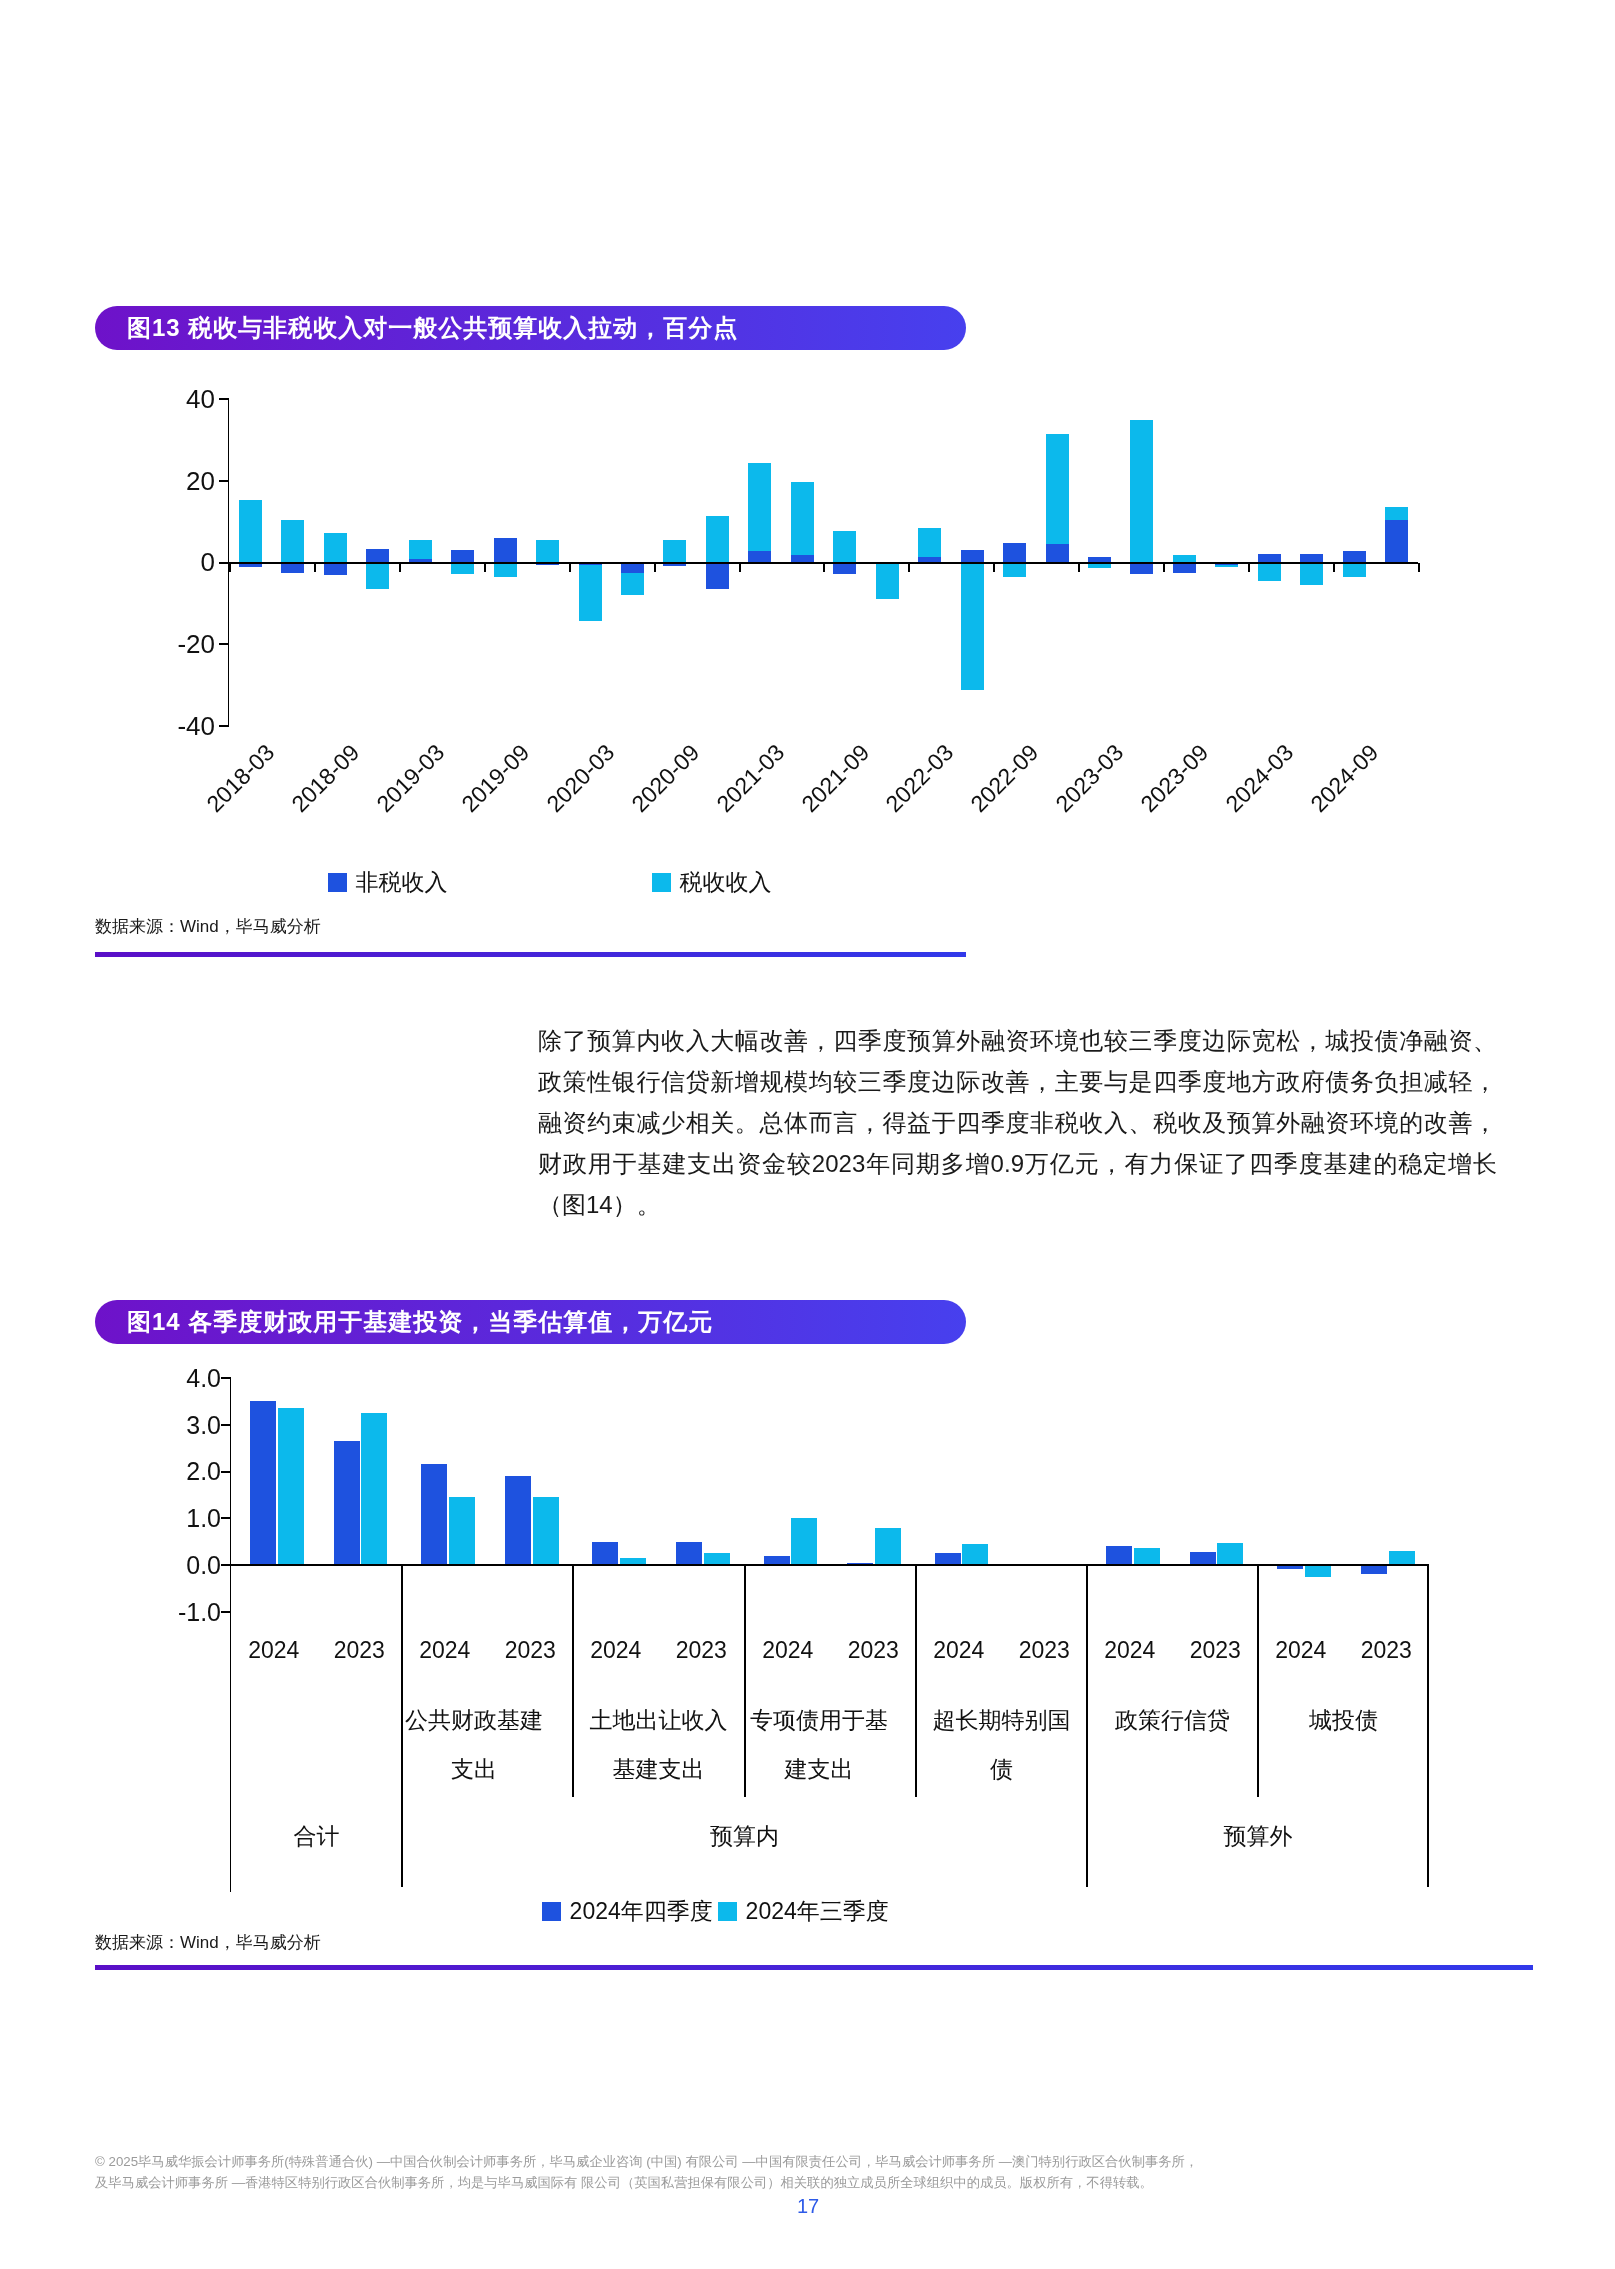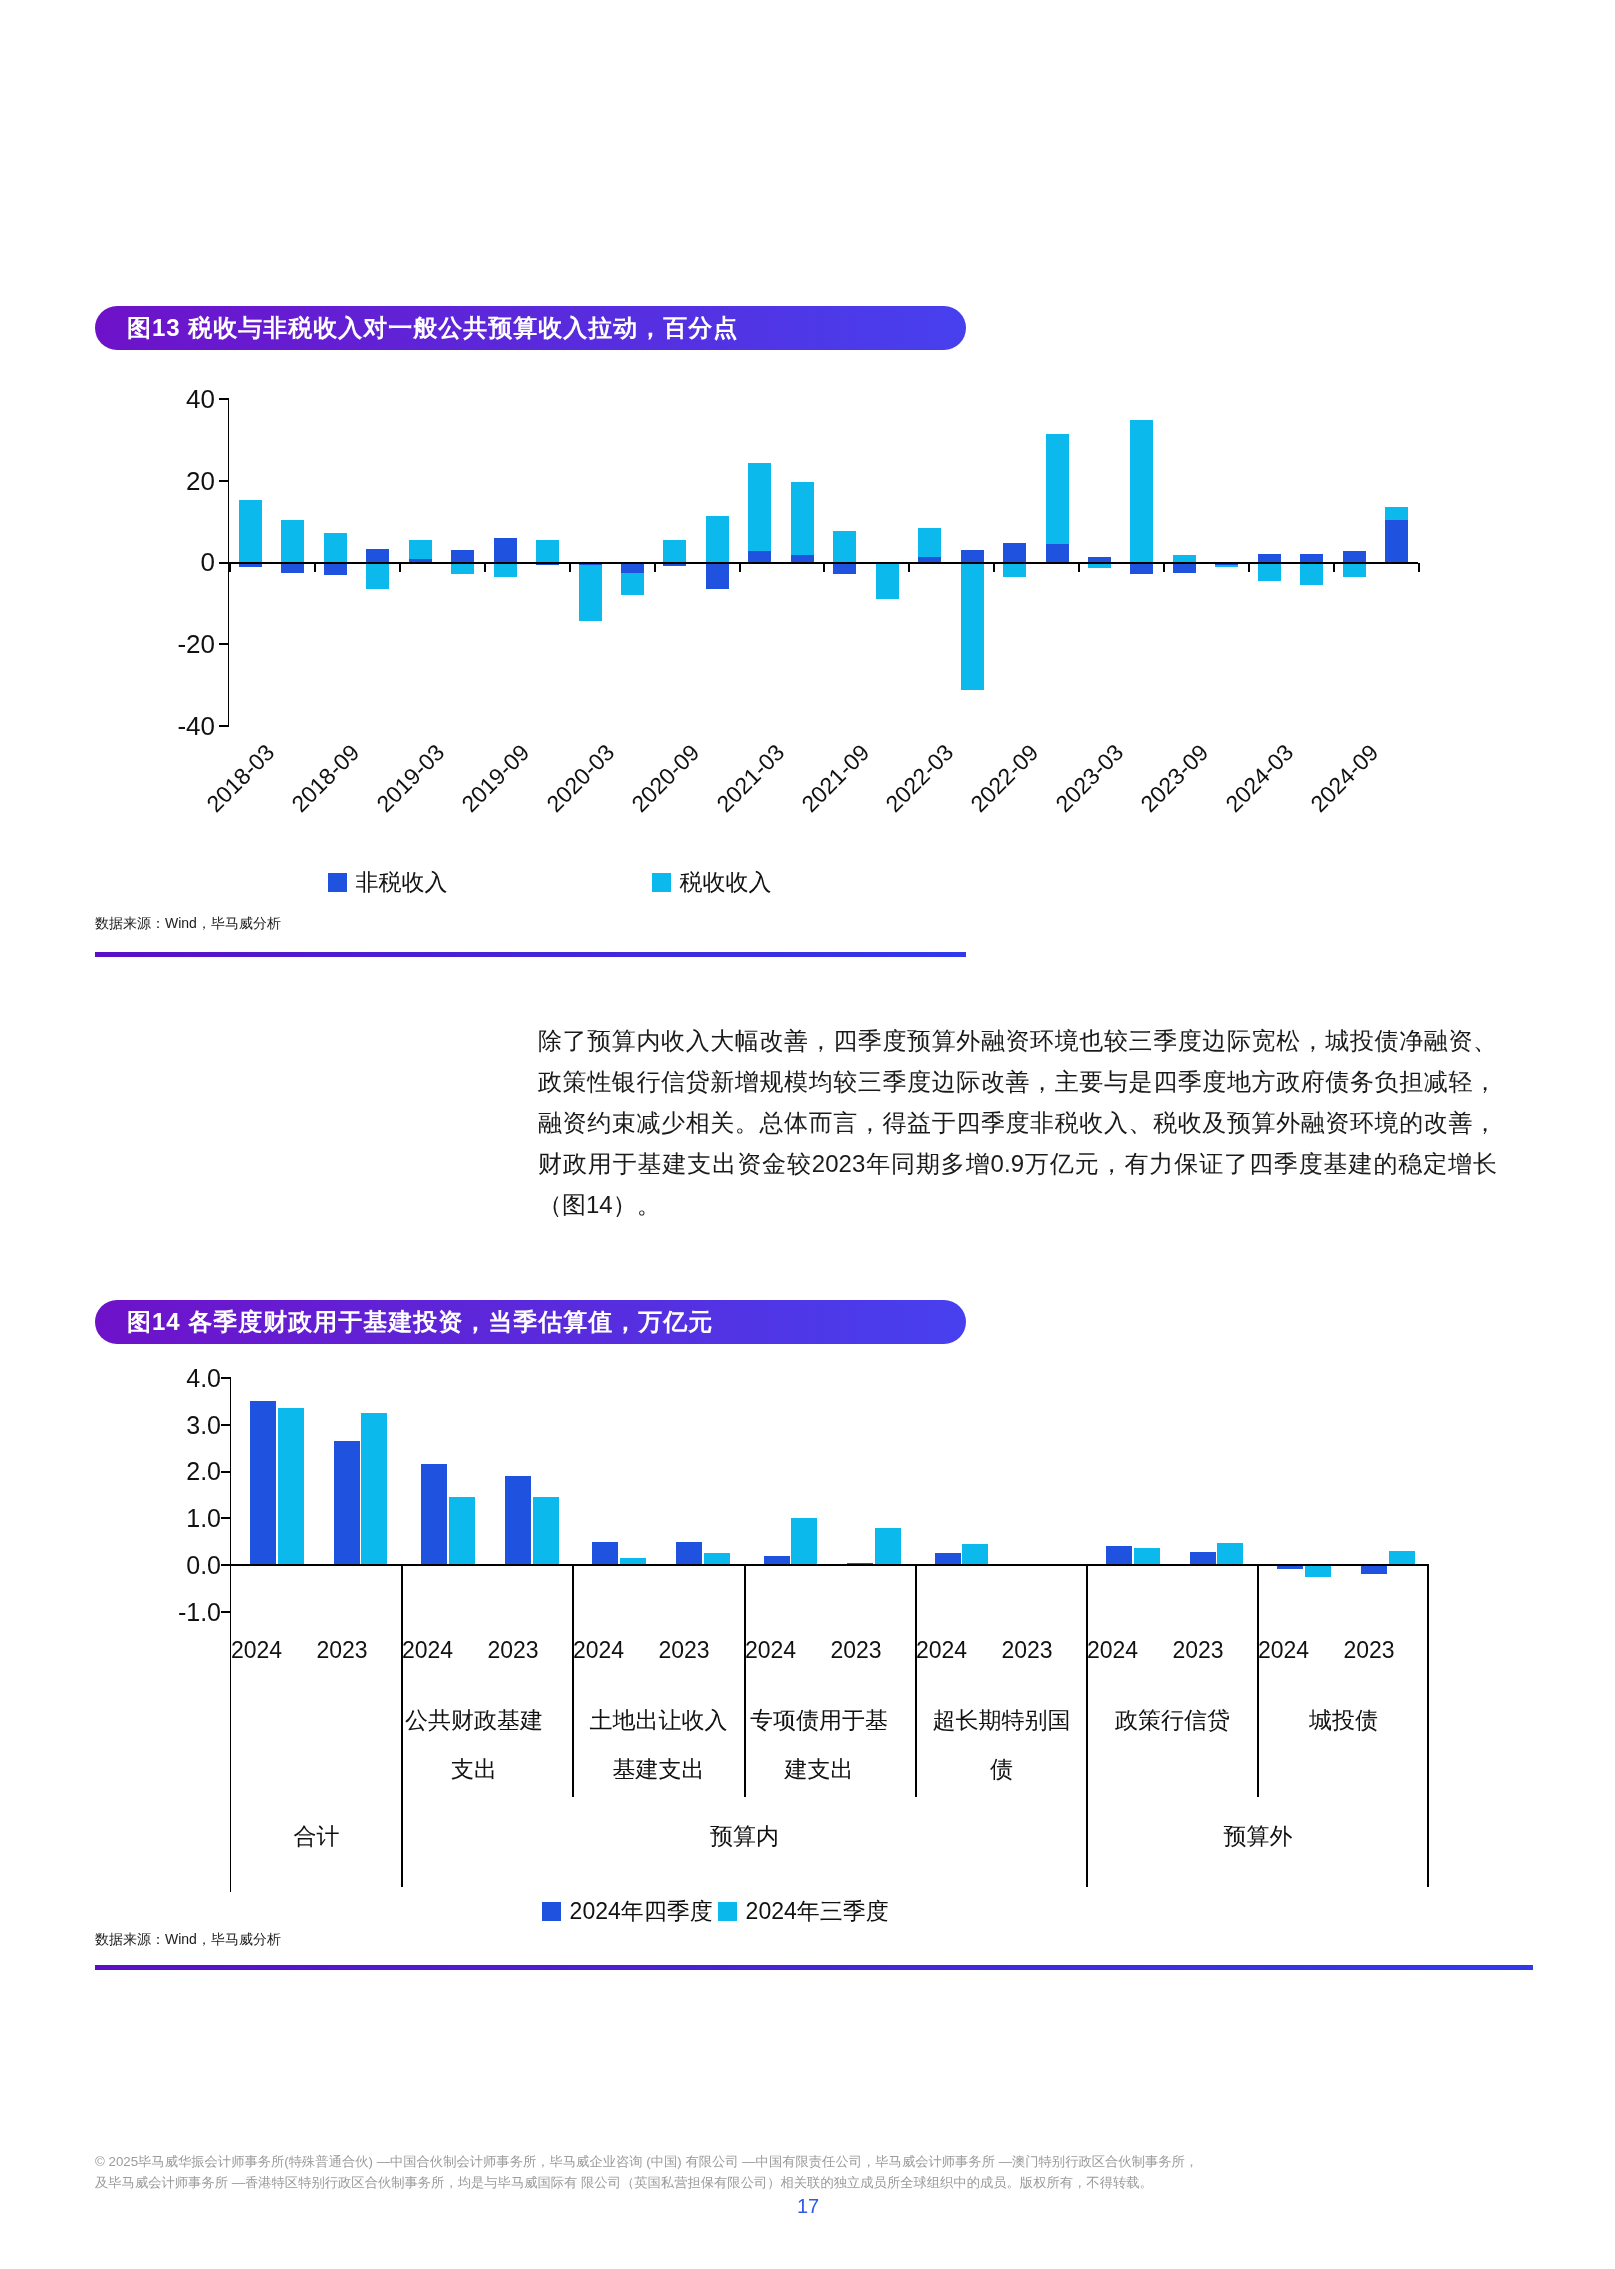--- a/index.html
+++ b/index.html
@@ -13,28 +13,28 @@
   .plot{position:absolute;border-left:1.9px solid #000}
   .bar{position:absolute}
   .zline{position:absolute;left:0;width:100%;height:1.9px;background:#000}
   .xtick{position:absolute;width:1.9px;height:8.6px;background:#000}
   .ytick{position:absolute;left:-10.5px;width:10.5px;height:1.9px;background:#000}
   .ylab{position:absolute;right:0;font-size:26px;text-align:right;line-height:28.5px}
   .xlab{position:absolute;width:126px;font-size:23px;text-align:right;white-space:nowrap;
         transform:rotate(-45deg);transform-origin:100% 0}
   .legend-item{position:absolute;display:flex;align-items:center;gap:8.6px;font-size:23px}
   .swatch{width:19px;height:19px;flex:0 0 auto}
-  .source{position:absolute;left:95px;font-size:14px;color:#1a1a1a}
+  .source{position:absolute;left:95px;font-size:17px;color:#1a1a1a}
   .rule{position:absolute;left:95px;height:4.8px;
         background:linear-gradient(90deg,#5A0FC7 0%,#3139EA 100%)}
   .para{position:absolute;left:538px;top:1020px;width:959px;font-size:24px;
         line-height:41px;text-align:justify;color:#1a1a1a}
   .f14sep{position:absolute;width:1.9px;background:#000}
   .f14years{position:absolute;display:flex;font-size:23px}
-  .f14years span{width:86px;}
+  .f14years span{width:86px;text-align:center}
   .f14name{position:absolute;font-size:23px;text-align:center;line-height:49px}
   .f14band{position:absolute;font-size:23px;text-align:center;line-height:48px}
   .footer{position:absolute;left:95px;width:1438px;font-size:13.3px;line-height:21px;
           color:#9b9b9b}
   .pagenum{position:absolute;left:0;top:2195px;width:1616px;text-align:center;
            font-size:20px;color:#2E5BE8}
 </style>
 </head>
 <body>
 

